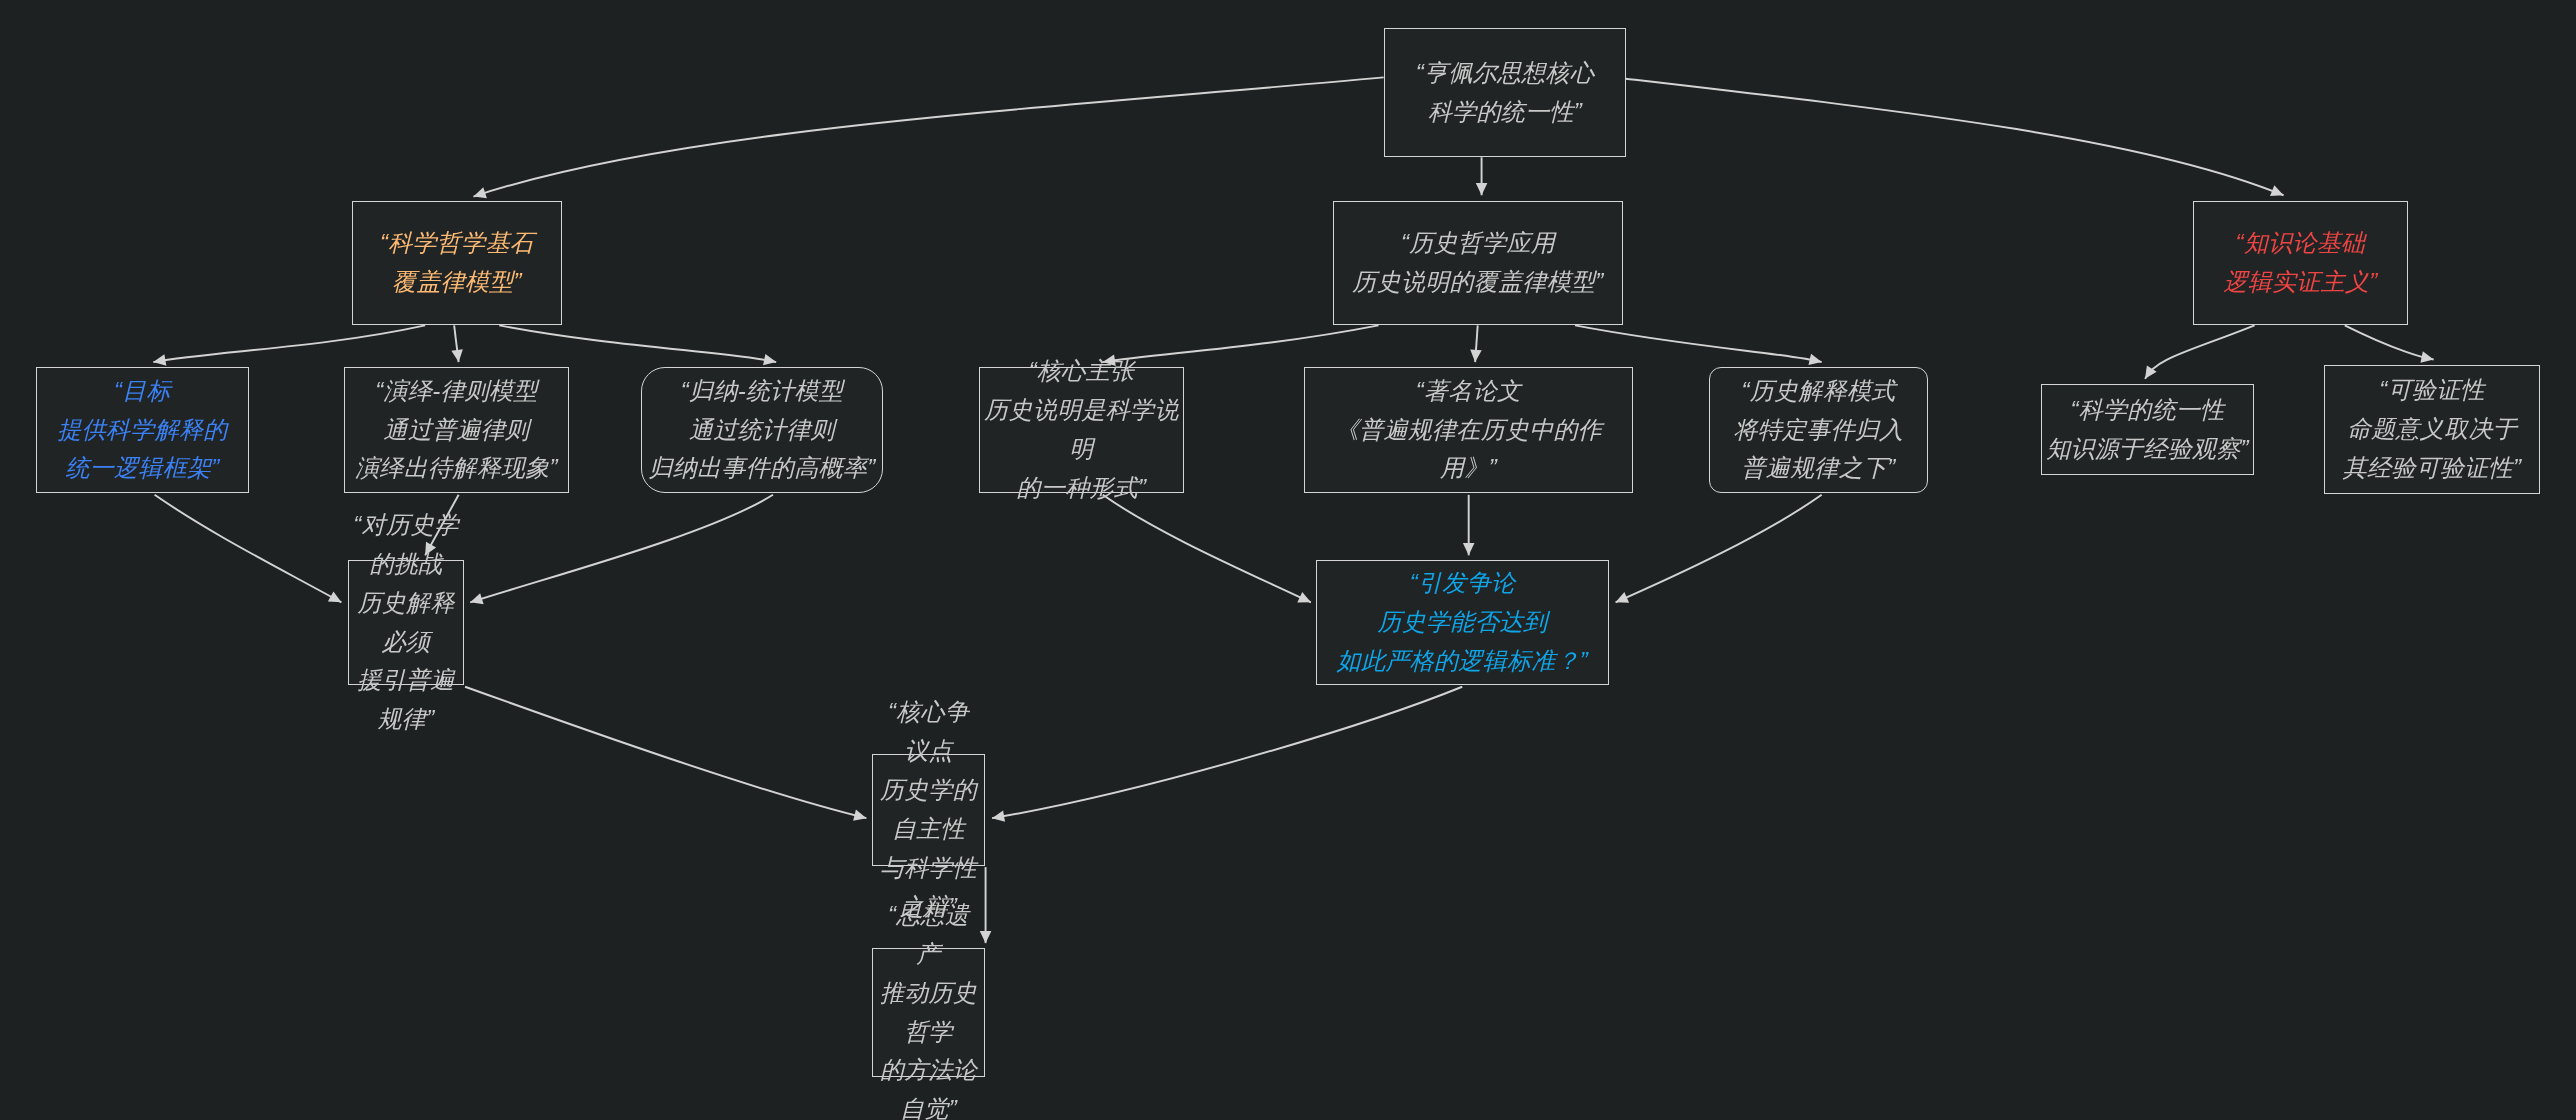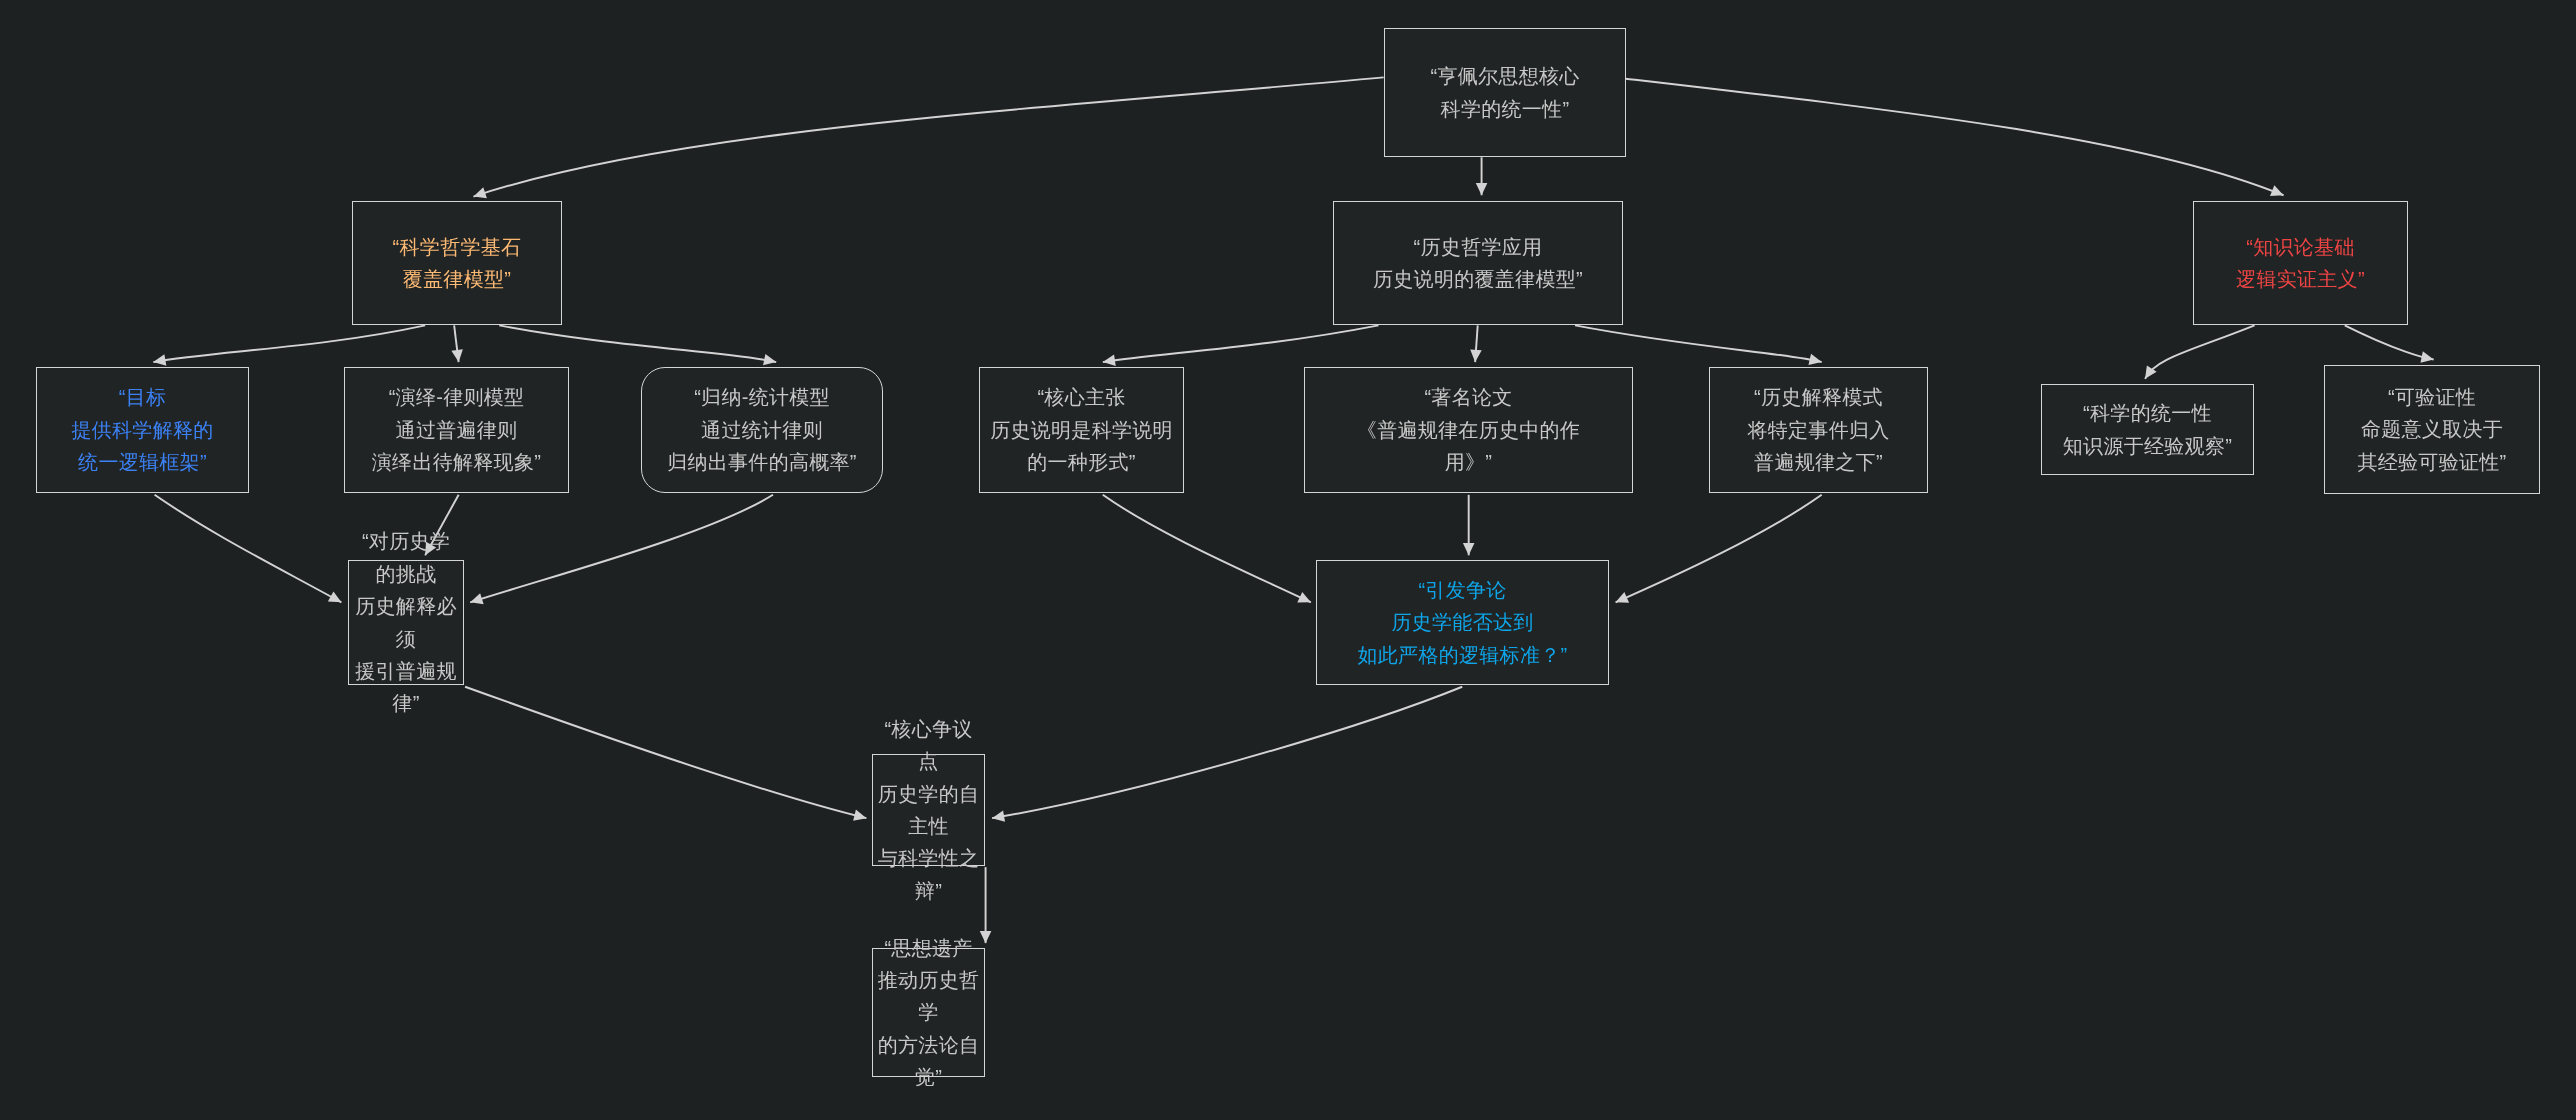--- a/index.html
+++ b/index.html
@@ -36,25 +36,26 @@
     box-sizing: border-box;
     border: 1.9px solid #d5d5d5;
     background: #212424;
     display: flex;
     align-items: center;
     justify-content: center;
     text-align: center;
   }
   .node-label {
     color: #c8c8c8;
-    font-size: 20px;
+    font-size: 24px;
     line-height: 1.62;
     letter-spacing: 0.3px;
     white-space: pre-line;
     padding: 0 3.9px;
+    font-style: italic;
   }
 </style>
 </head>
 <body>
 
 <div id="canvas">
   <svg id="edges" viewBox="0 0 3999 1740" xmlns="http://www.w3.org/2000/svg">
       <path class="edge-path" d="M 2148,120 C 1600,170 1050,200 735,305" stroke="#d3d3d3"></path>
       <polygon class="arrow-head" fill="#d3d3d3" points="735,305 755.8575697235457,307.63851951431684 750.2545094943192,290.53279777953867"></polygon>
       <path class="edge-path" d="M 2300,244 L 2300,303" stroke="#d3d3d3"></path>
@@ -131,21 +132,21 @@
       <div class="node" style="left: 979px; top: 367px; width: 205px; height: 126px; border-color: rgb(213, 213, 213); background: rgb(33, 36, 36);">
         <div class="node-label" style="color: rgb(200, 200, 200);">“核心主张
 历史说明是科学说明
 的一种形式”</div>
       </div>
       <div class="node" style="left: 1304px; top: 367px; width: 329px; height: 126px; border-color: rgb(213, 213, 213); background: rgb(33, 36, 36);">
         <div class="node-label" style="color: rgb(200, 200, 200);">“著名论文
 《普遍规律在历史中的作
 用》”</div>
       </div>
-      <div class="node" style="left: 1709px; top: 367px; width: 219px; height: 126px; border-color: rgb(213, 213, 213); background: rgb(33, 36, 36);">
+      <div class="node" style="left: 1709px; top: 367px; width: 219px; height: 126px; border-color: rgb(213, 213, 213); background: rgb(33, 36, 36); border-radius: 12px;">
         <div class="node-label" style="color: rgb(200, 200, 200);">“历史解释模式
 将特定事件归入
 普遍规律之下”</div>
       </div>
       <div class="node" style="left: 2041px; top: 384px; width: 213px; height: 91px; border-color: rgb(213, 213, 213); background: rgb(33, 36, 36);">
         <div class="node-label" style="color: rgb(200, 200, 200);">“科学的统一性
 知识源于经验观察”</div>
       </div>
       <div class="node" style="left: 2324px; top: 365px; width: 216px; height: 129px; border-color: rgb(213, 213, 213); background: rgb(33, 36, 36);">
         <div class="node-label" style="color: rgb(200, 200, 200);">“可验证性

